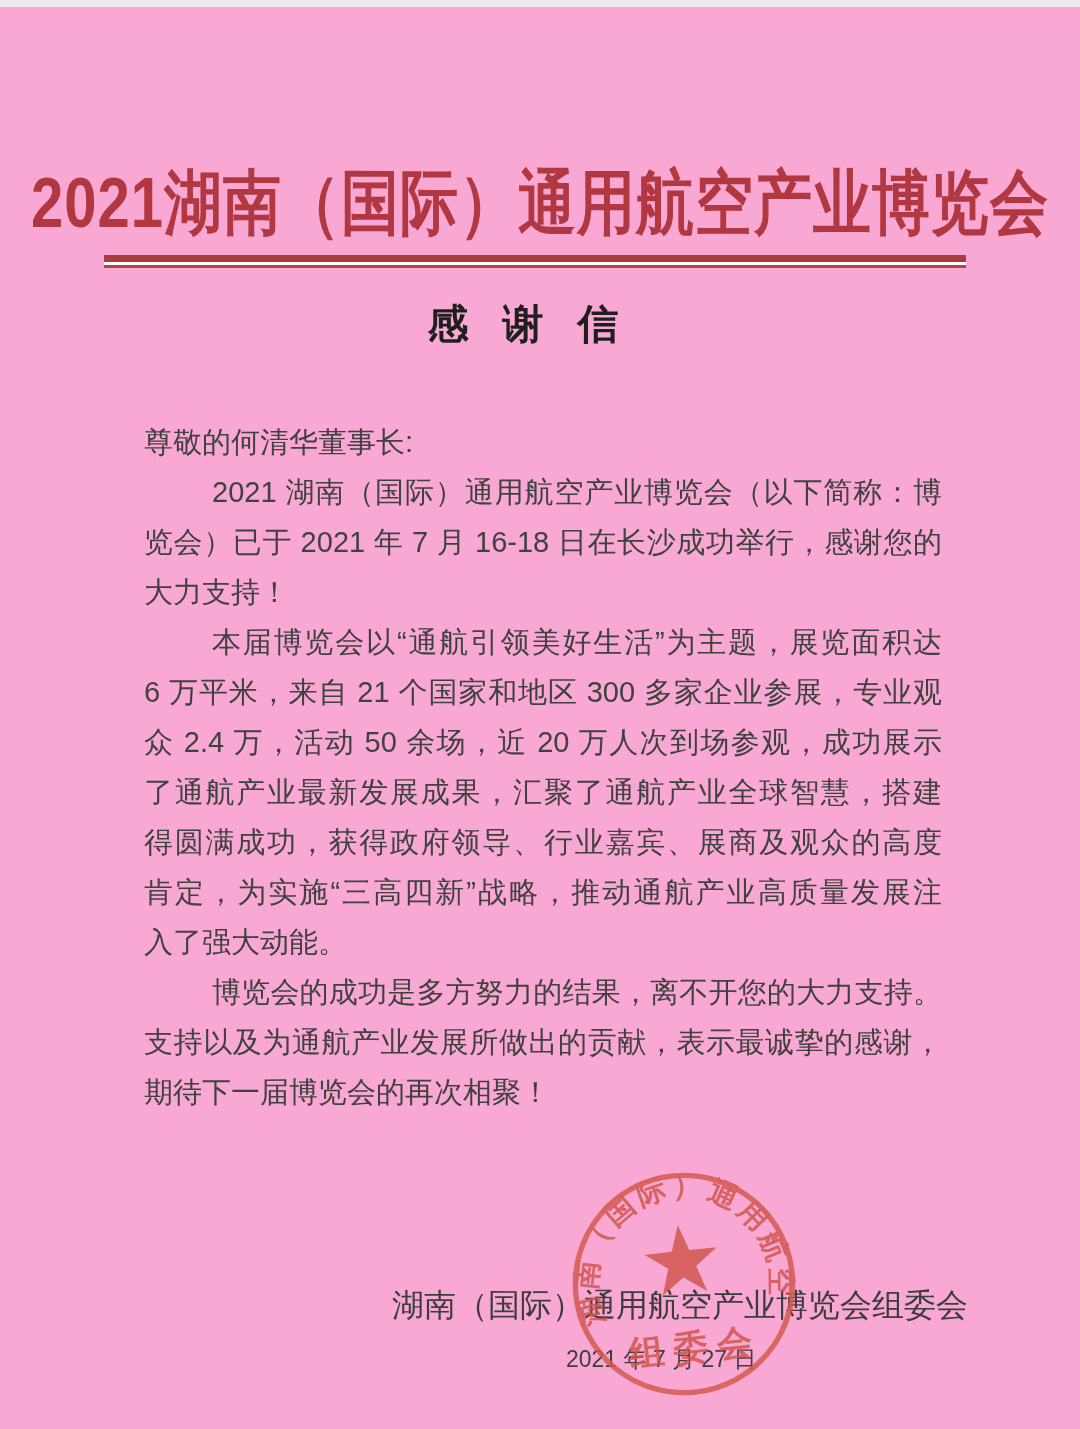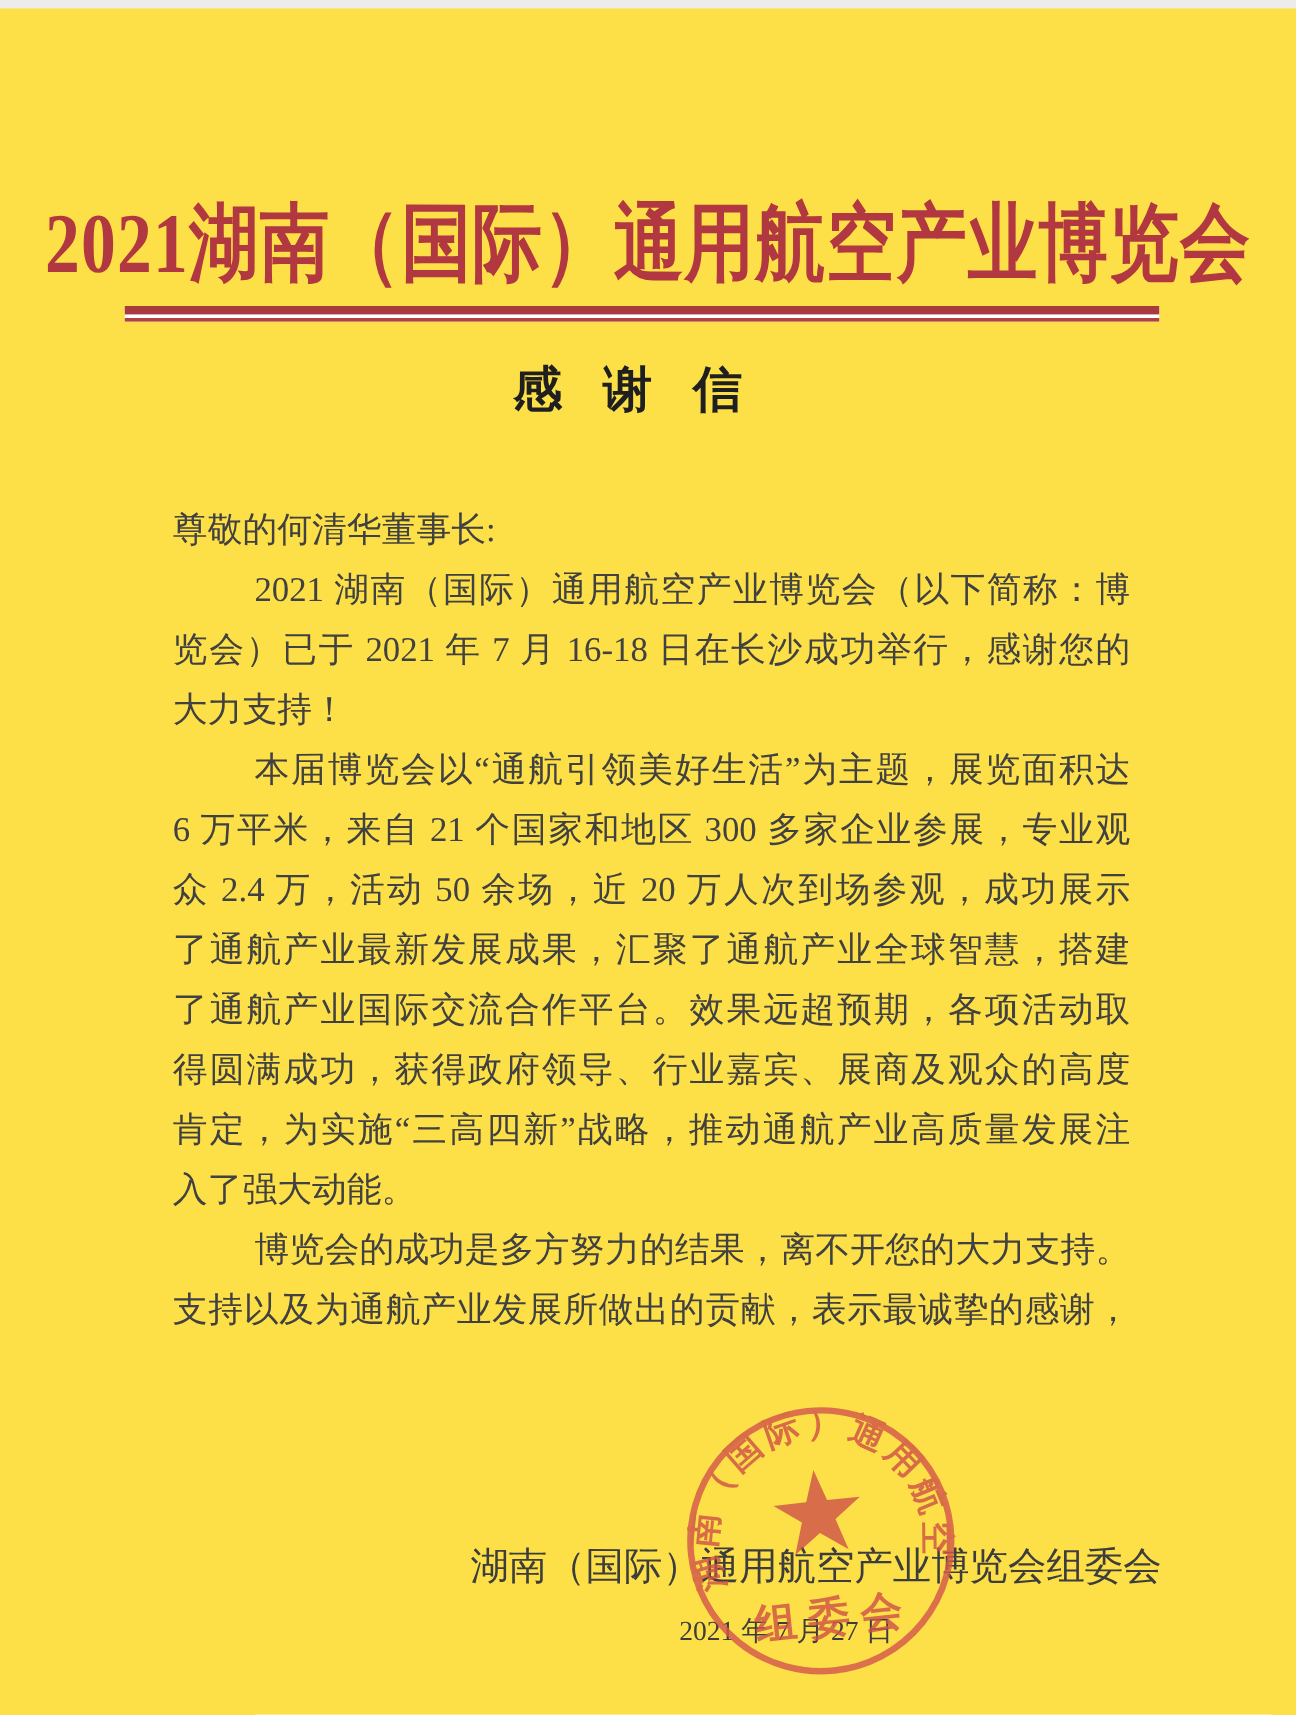--- a/index.html
+++ b/index.html
@@ -1,18 +1,18 @@
 <!DOCTYPE html>
 <html><head>
 <meta charset="utf-8">
 <style>
   html,body{margin:0;padding:0;background:#ffffff;}
   .page{
-    position:relative;width:1080px;height:1429px;background:#fde047;overflow:hidden;
-    font-family:Liberation Serif, serif;
+    position:relative;width:1080px;height:1429px;background:#f9a8d4;overflow:hidden;
+    font-family:Liberation Sans, sans-serif;
   }
   .scan-strip{position:absolute;top:0;left:0;right:0;height:7px;background:#ececec;}
   .masthead{
     position:absolute;top:156px;left:0;width:100%;text-align:center;
     font-size:58px;font-weight:bold;color:#b13740;white-space:nowrap;
     transform:scaleY(1.22);transform-origin:center top;letter-spacing:1px;
   }
   .rule{
     position:absolute;top:255px;left:104px;width:862px;height:3px;
     border-top:7px solid #a93a40;border-bottom:3px solid #b34047;background:#ffffff;
@@ -58,26 +58,26 @@
   <div class="letter-body">
 
   <div class="line">尊敬的何清华董事长:</div>
       <div class="line indent fill">2021 湖南（国际）通用航空产业博览会（以下简称：博</div>
       <div class="line fill">览会）已于 2021 年 7 月 16-18 日在长沙成功举行，感谢您的</div>
       <div class="line">大力支持！</div>
       <div class="line indent fill">本届博览会以“通航引领美好生活”为主题，展览面积达</div>
       <div class="line fill">6 万平米，来自 21 个国家和地区 300 多家企业参展，专业观</div>
       <div class="line fill">众 2.4 万，活动 50 余场，近 20 万人次到场参观，成功展示</div>
       <div class="line fill">了通航产业最新发展成果，汇聚了通航产业全球智慧，搭建</div>
-      <div class="line fill">了通航产业国际交流合作平台。效果远超预期，各项活动取</div>
       <div class="line fill">得圆满成功，获得政府领导、行业嘉宾、展商及观众的高度</div>
       <div class="line fill">肯定，为实施“三高四新”战略，推动通航产业高质量发展注</div>
       <div class="line">入了强大动能。</div>
       <div class="line indent fill">博览会的成功是多方努力的结果，离不开您的大力支持。</div>
       <div class="line fill">支持以及为通航产业发展所做出的贡献，表示最诚挚的感谢，</div>
+      <div class="line">期待下一届博览会的再次相聚！</div>
     </div>
 
   <div class="signature">湖南（国际）通用航空产业博览会组委会</div>
 
   <div class="dateline">2021 年 7 月 27 日</div>
 
   <div class="seal">
     <svg viewBox="0 0 300 300" xmlns="http://www.w3.org/2000/svg">
       <circle cx="150" cy="150" r="143" fill="none" stroke="#d4584c" stroke-width="7"></circle>
       <path id="sealTextArc" d="M 42,189 A 115,115 0 1 1 258,189" fill="none"></path>

